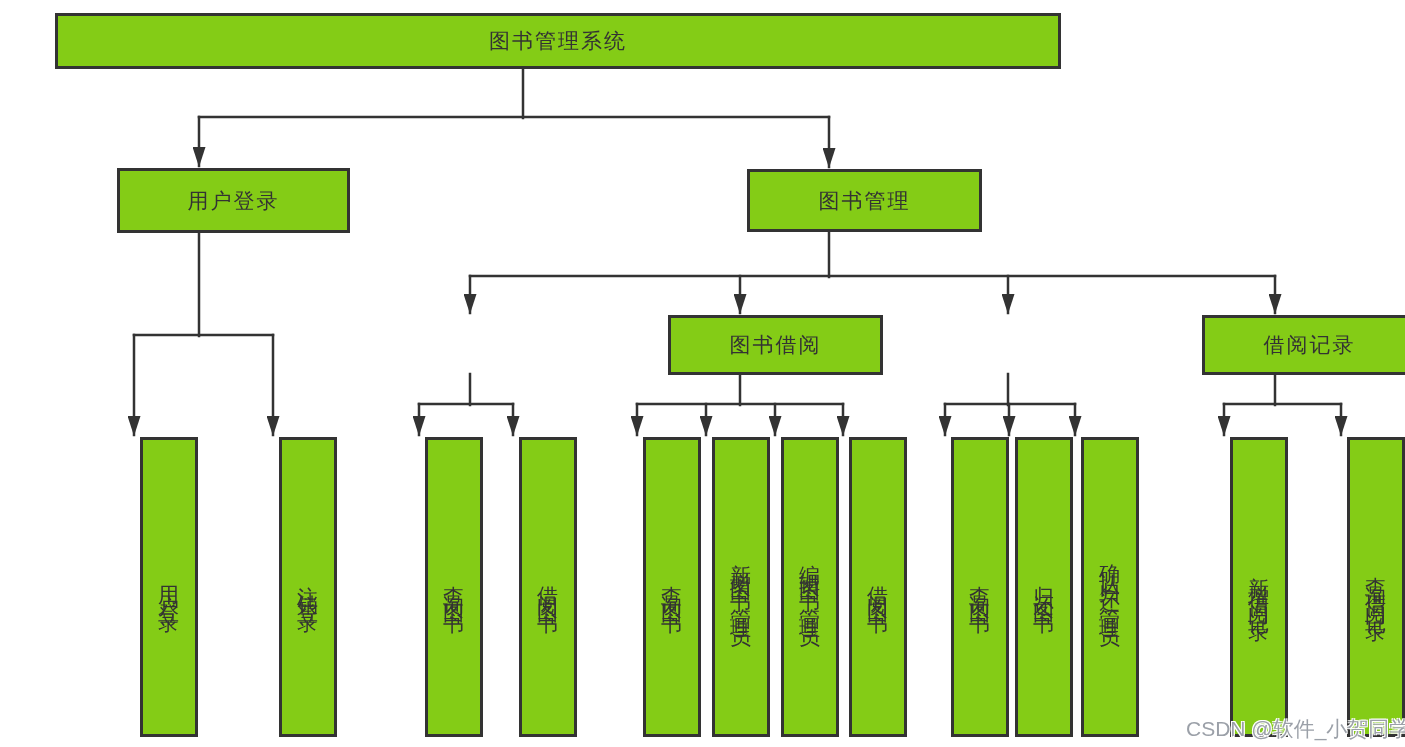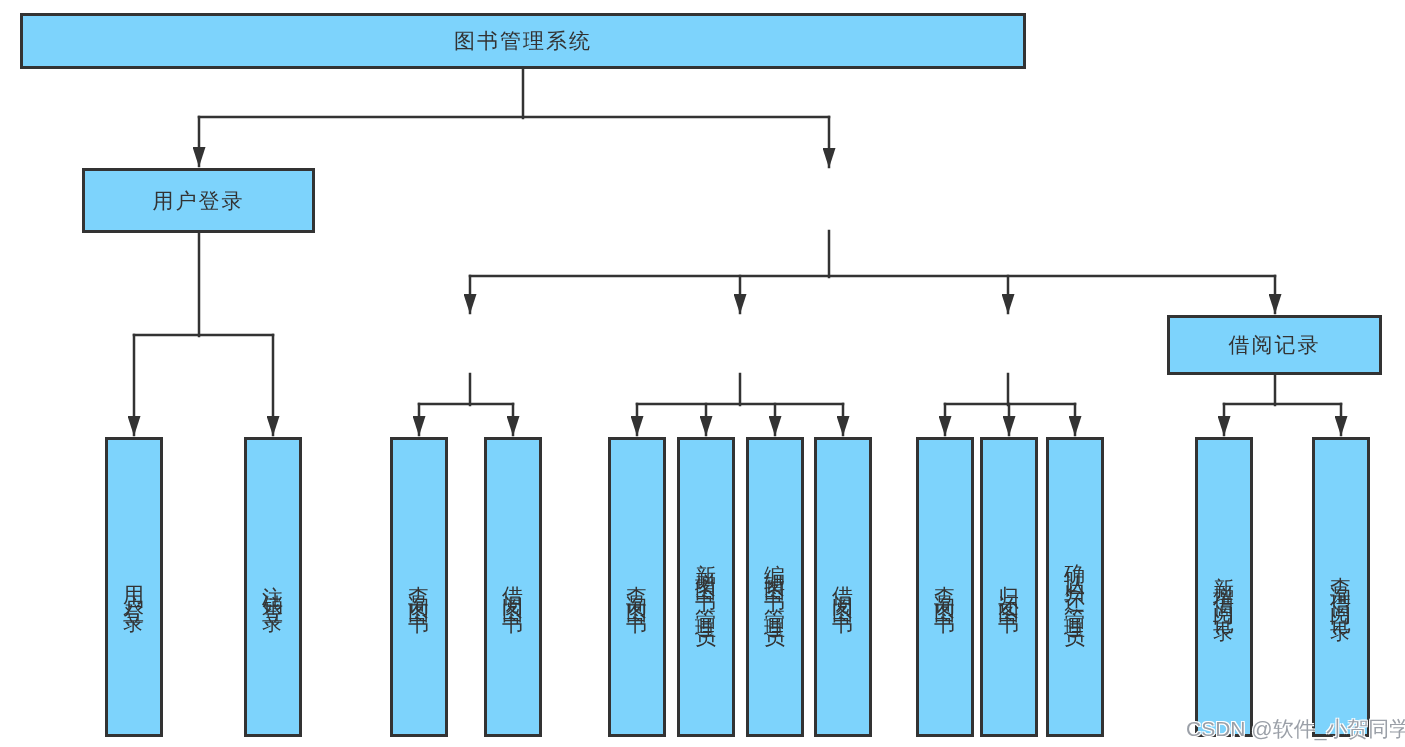--- a/index.html
+++ b/index.html
@@ -22,26 +22,27 @@
     height: 747px;
   }
   #connectors line {
     stroke: #333333;
     stroke-width: 2.5;
     stroke-linecap: square;
   }
   .node {
     position: absolute;
     box-sizing: border-box;
-    background: #7dd3fc;
+    background: #84cc16;
     border: 3px solid #333333;
     display: flex;
     align-items: center;
     justify-content: center;
     color: #333333;
+    margin-left: 35px;
   }
   .hnode span {
     font-size: 21px;
     letter-spacing: 2px;
     white-space: nowrap;
   }
   .vnode span {
     writing-mode: vertical-rl;
     text-orientation: mixed;
     font-size: 21px;
@@ -137,21 +138,27 @@
     </g>
   </svg>
 
   <div class="node hnode n-root">
     <span>图书管理系统</span>
   </div>
 
   <div class="node hnode n-login">
     <span>用户登录</span>
   </div>
-
+  <div class="node hnode n-mgmt">
+    <span>图书管理</span>
+  </div>
+
+  <div class="node hnode n-l3 n-borrow">
+    <span>图书借阅</span>
+  </div>
   <div class="node hnode n-l3 n-hist">
     <span>借阅记录</span>
   </div>
 
   <div class="node vnode n-l4 x1">
     <span>用户登录</span>
   </div>
   <div class="node vnode n-l4 x2">
     <span>注销登录</span>
   </div>

